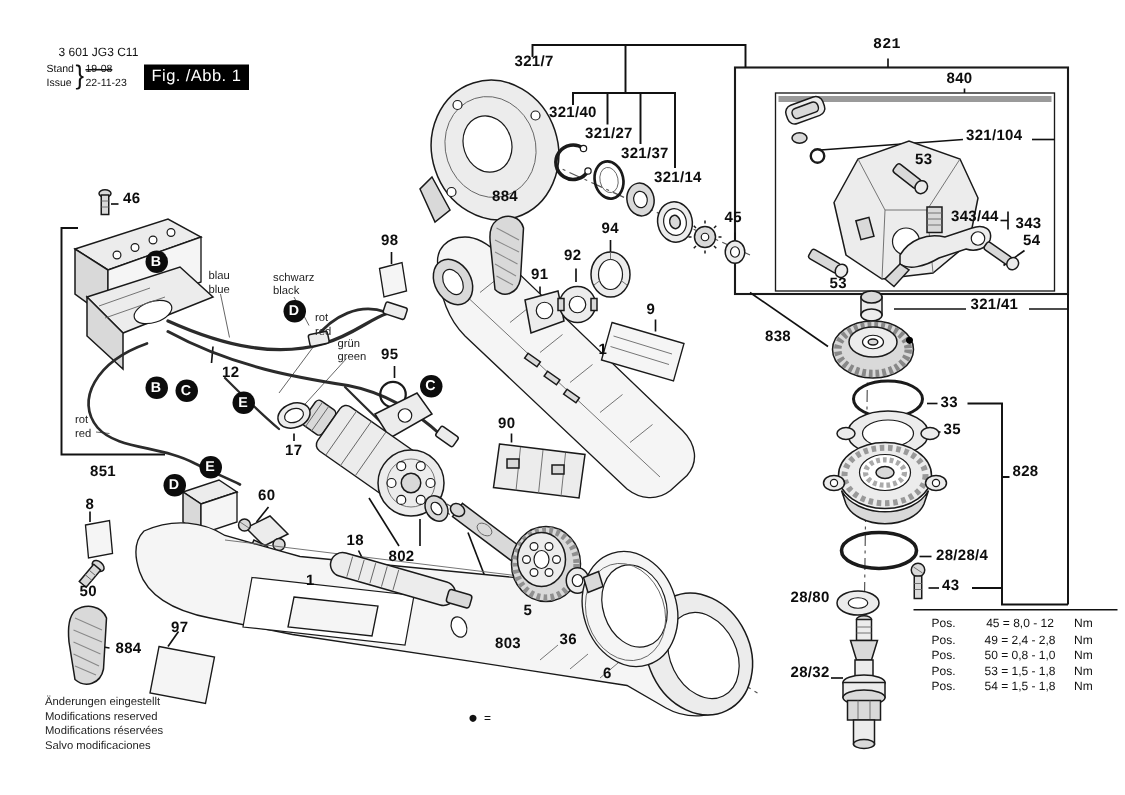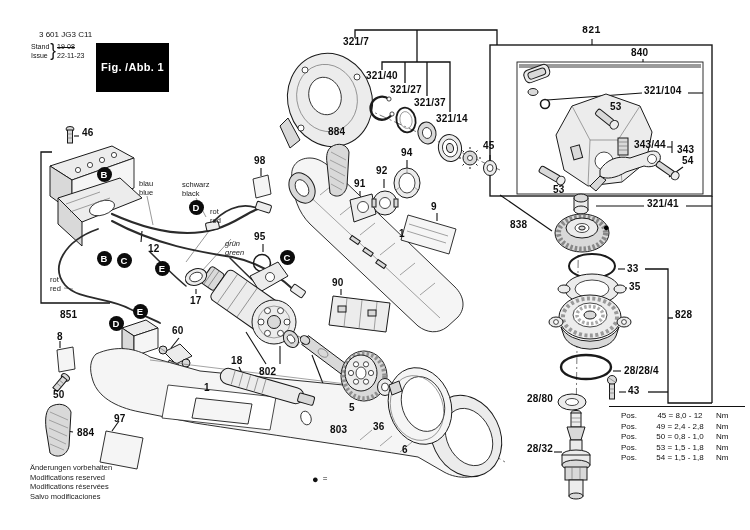--- a/index.html
+++ b/index.html
@@ -22,22 +22,22 @@
   .plabel{position:absolute;font-weight:bold;font-size:10px;line-height:10px;color:#0d0d0d;
           white-space:nowrap;letter-spacing:0.2px;}
   .wlabel{position:absolute;font-size:7.5px;line-height:8.5px;color:#222;white-space:nowrap;}
   .badge{position:absolute;width:15px;height:15px;border-radius:50%;background:#0c0c0c;color:#fff;
          font-weight:bold;font-size:9.5px;line-height:15px;text-align:center;}
   #pn{position:absolute;left:39px;top:30px;font-size:8px;color:#111;}
   #rev{position:absolute;left:31px;top:41px;display:flex;align-items:center;color:#111;}
   .revcol{font-size:7px;line-height:9px;}
   #brace{font-size:17px;font-weight:300;margin:0 1px;transform:scaleY(1.05);}
   .struck{text-decoration:line-through;}
-  #fig-box{position:absolute;left:96px;top:43px;background:#000;color:#fff;font-weight:bold;
-           font-size:11px;line-height:17px;padding:16px 5px;letter-spacing:0.3px;}
+  #fig-box{position:absolute;left:96px;top:43px;background:#000;color:#fff;font-weight:normal;
+           font-size:11px;line-height:17px;padding:0 5px;letter-spacing:0.3px;}
   #footer-notes{position:absolute;left:30px;top:463px;font-size:7.5px;line-height:9.5px;color:#222;}
   #gear-note{position:absolute;left:312px;top:474px;display:flex;align-items:flex-start;color:#111;}
   #note-bullet{font-size:11px;line-height:10px;}
   #note-eq{font-size:8px;line-height:10px;margin:0 5px 0 4px;}
   .notelines{font-size:8px;line-height:10.5px;}
   #torque-box{position:absolute;left:609px;top:406px;width:136px;border-top:1.5px solid #111;
               padding:4px 0 0 12px;font-size:8px;line-height:10.5px;color:#111;box-sizing:border-box;}
   .trow{display:flex;}
   .tpos{width:23px;}
   .tspec{width:72px;text-align:center;}
@@ -526,34 +526,34 @@
         <div>blue</div>
       </div>
       <div class="wlabel" style="left: 182px; top: 181px;">
         <div>schwarz</div>
         <div>black</div>
       </div>
       <div class="wlabel" style="left: 210px; top: 208px;">
         <div>rot</div>
         <div>red</div>
       </div>
-      <div class="wlabel" style="left: 225px; top: 240px; font-style: italic;">
+      <div class="wlabel" style="left: 225px; top: 225px;">
         <div>grün</div>
         <div>green</div>
       </div>
       <div class="wlabel" style="left: 50px; top: 276px;">
         <div>rot</div>
         <div>red</div>
       </div>
     </div>
 
   <div id="assembly-dot">●</div>
 
   <div id="footer-notes">
-      <div>Änderungen vorbehalten</div>
+      <div>Änderungen eingestellt</div>
       <div>Modifications reserved</div>
       <div>Modifications réservées</div>
       <div>Salvo modificaciones</div>
     </div>
 
   <div id="gear-note">
     <span id="note-bullet">●</span>
     <span id="note-eq">=</span>
     <span class="notelines">
     </span>

